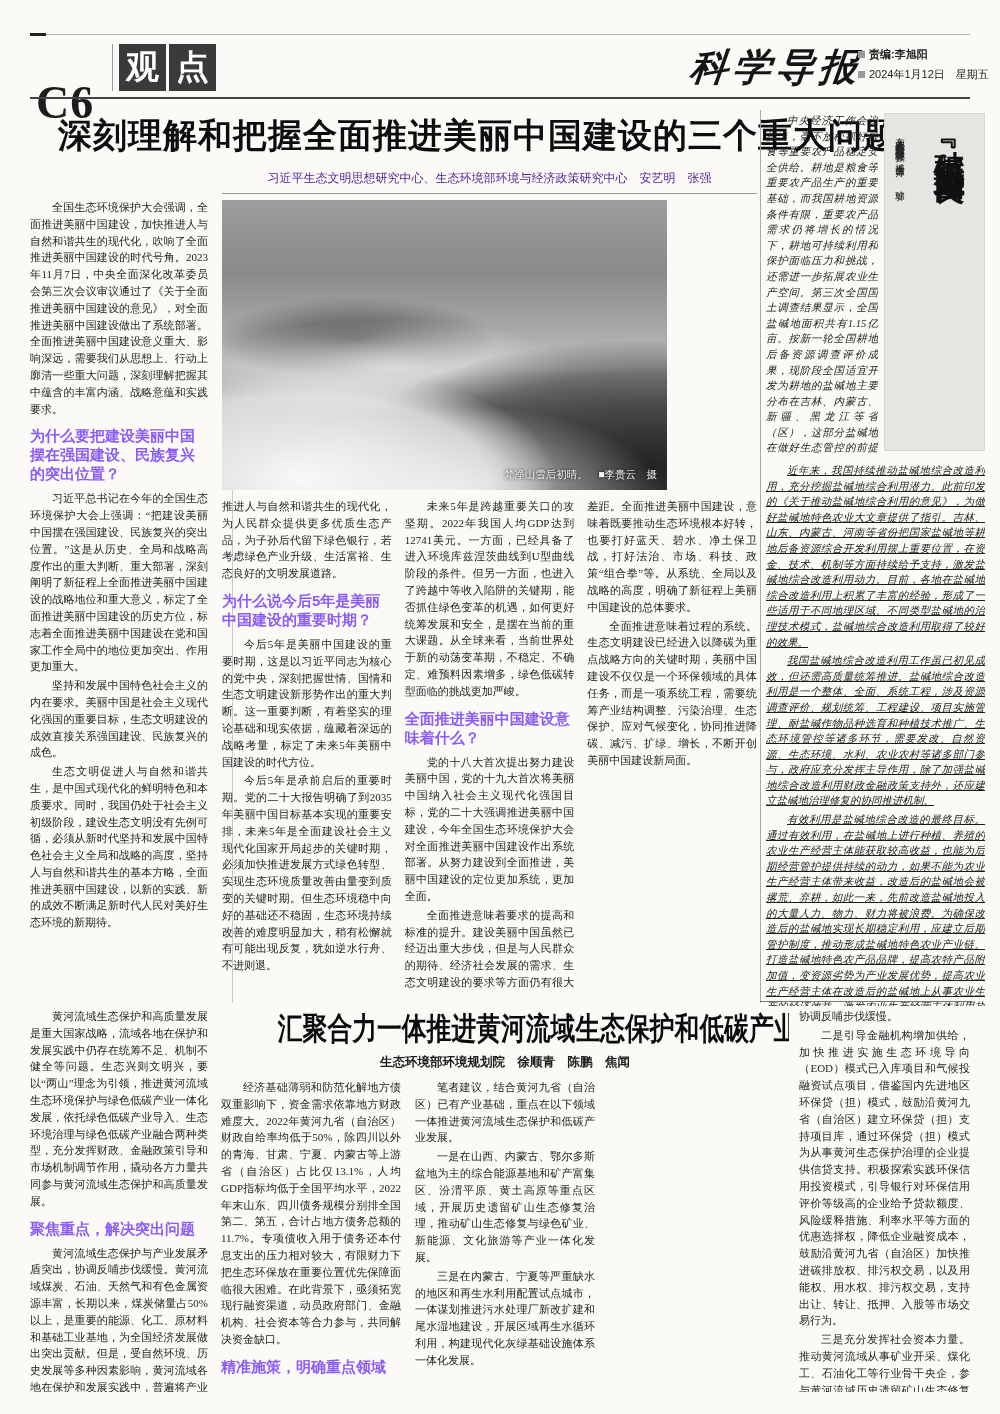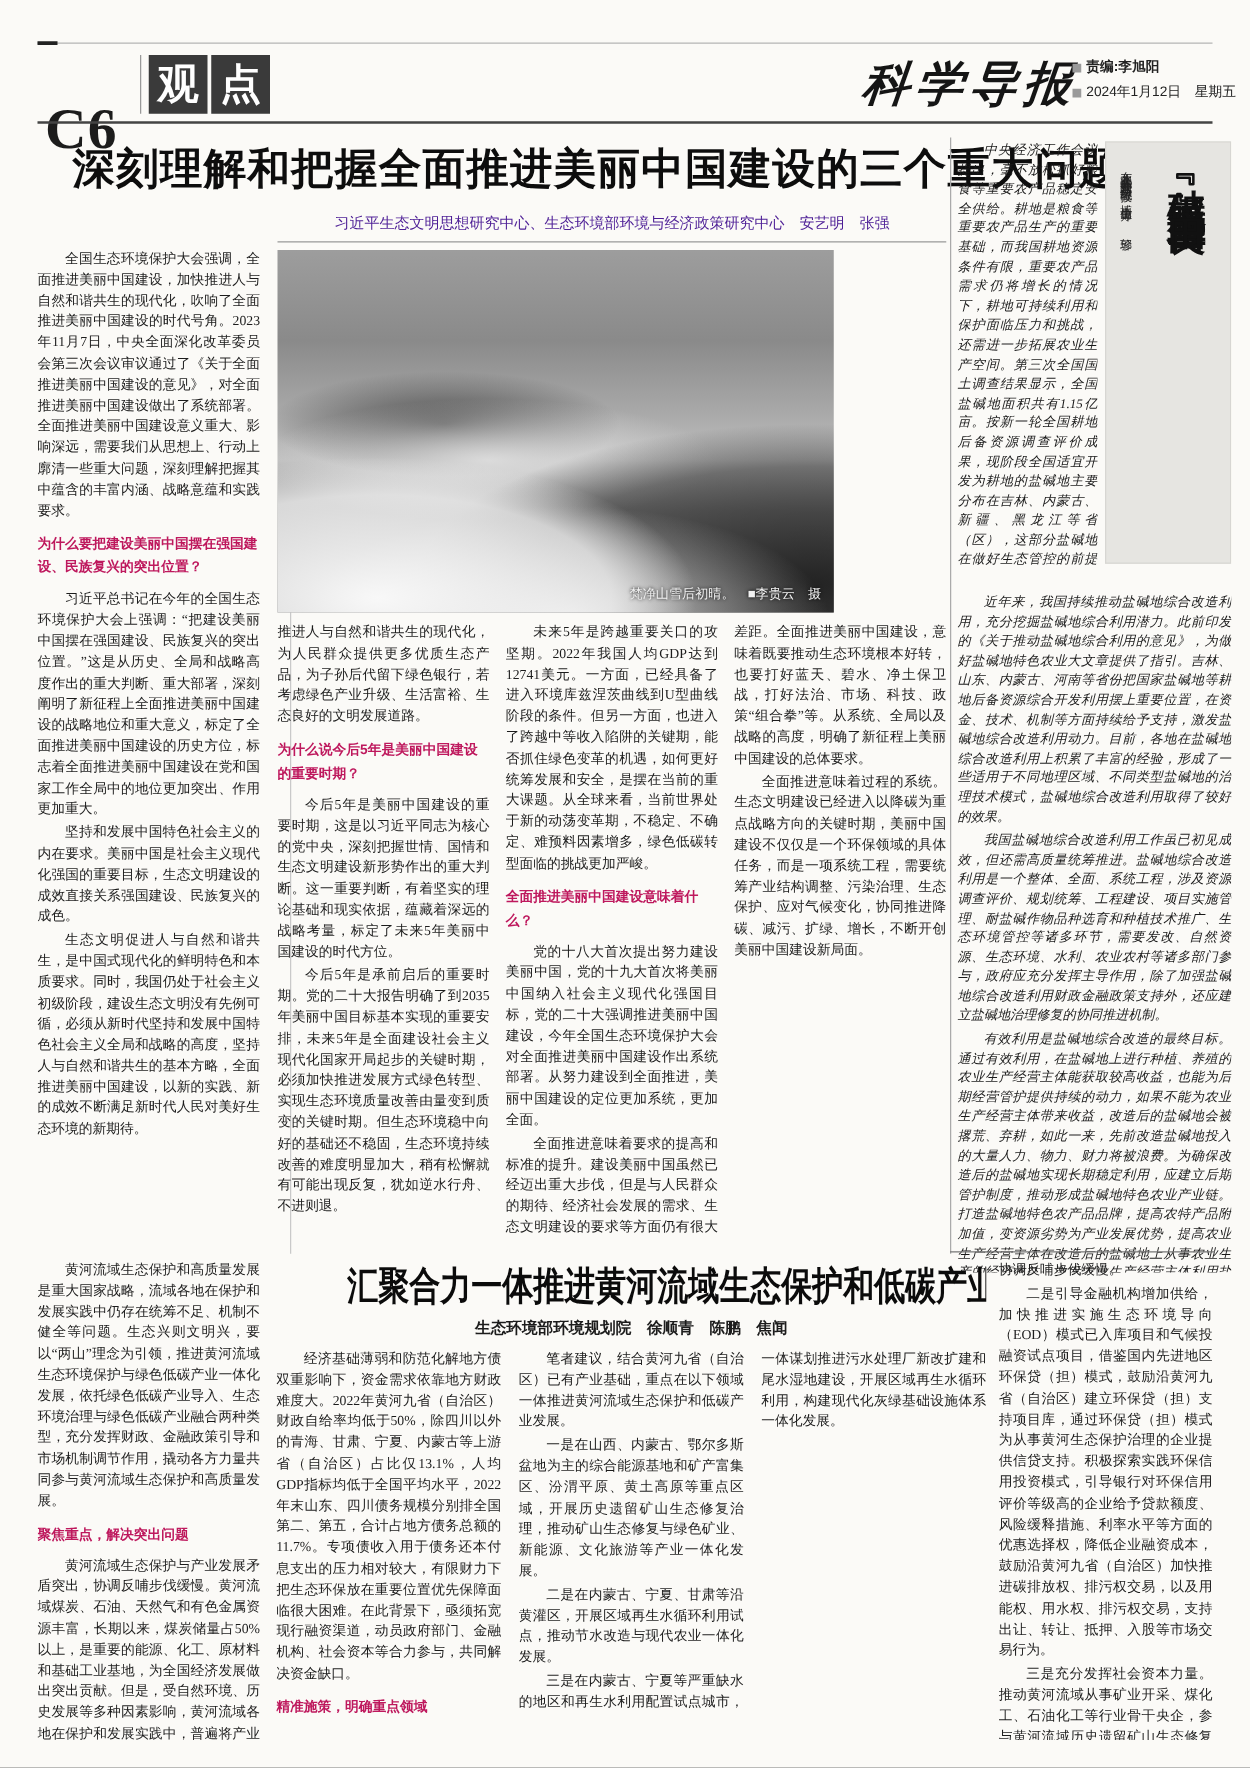--- a/index.html
+++ b/index.html
@@ -25,22 +25,22 @@
   
   .h1{position:absolute;left:58px;top:112px;width:690px;font-size:34px;line-height:46px;
       font-weight:900;font-family:"Liberation Sans",sans-serif;letter-spacing:1px;color:#0d0d0d;
       white-space:nowrap;}
   .byline1{position:absolute;left:222px;top:170px;width:535px;text-align:center;font-size:12px;
            font-family:"Liberation Sans",sans-serif;color:#4c1d95;}
   .bylinerule{position:absolute;left:222px;top:193px;width:535px;height:1px;background:#999;}
   .colrule1{position:absolute;left:232px;top:200px;width:1px;height:803px;background:#c9c9c9;}
   .mcol1{position:absolute;left:30px;top:199px;width:178px;height:804px;overflow:hidden;}
   .bodytext p{margin:0 0 2px 0;font-size:11px;line-height:16.8px;text-align:justify;text-indent:2em;}
-  .bodytext h3{margin:9px 0 7px 0;font-size:11px;line-height:19px;font-weight:bold;
-               font-family:"Liberation Sans",sans-serif;color:#be185d;text-indent:0;}
+  .bodytext h3{margin:9px 0 7px 0;font-size:15px;line-height:19px;font-weight:bold;
+               font-family:"Liberation Sans",sans-serif;color:#8b5cf6;text-indent:0;}
   .photo{position:absolute;left:222px;top:200px;width:445px;height:290px;overflow:hidden;
          background:
            radial-gradient(ellipse 340px 150px at 18% 96%, rgba(250,250,250,.98), rgba(240,240,240,.75) 55%, rgba(240,240,240,0) 75%),
            radial-gradient(ellipse 300px 130px at 52% 102%, rgba(235,235,235,.95), rgba(235,235,235,0) 70%),
            radial-gradient(ellipse 420px 170px at 96% 92%, rgba(28,28,28,.92), rgba(40,40,40,.5) 55%, rgba(40,40,40,0) 75%),
            radial-gradient(ellipse 260px 70px at 38% 58%, rgba(225,225,225,.9), rgba(225,225,225,0) 70%),
            radial-gradient(ellipse 200px 60px at 30% 48%, rgba(60,60,60,.85), rgba(60,60,60,0) 70%),
            linear-gradient(180deg,#9d9d9d 0%,#8a8a8a 25%,#a9a9a9 45%,#c0c0c0 58%,#8f8f8f 72%,#6d6d6d 100%);}
   .caption{position:absolute;right:10px;bottom:8px;font-size:10.5px;color:#f2f2f2;
            font-family:"Liberation Sans",sans-serif;text-shadow:0 0 3px #000;}
@@ -53,21 +53,21 @@
   .sidebar .intro{width:113px;height:342px;overflow:hidden;}
   .kai{font-size:10.5px;line-height:15.6px;text-align:justify;font-style:italic;
        font-family:"Liberation Serif",serif;color:#1a1a1a;}
   .kai p{margin:0 0 3px 0;text-indent:2em;}
   .titlebox{position:relative;width:100px;height:336px;background:#e6e5e1;margin-left:6px;
             border:1px solid #d7d6d2;}
   .vtitle{position:absolute;right:14px;top:12px;writing-mode:vertical-rl;font-size:31px;
           font-weight:900;letter-spacing:3px;font-family:"Liberation Serif",serif;color:#111;}
   .vbyline{position:absolute;left:8px;top:16px;writing-mode:vertical-rl;font-size:9.5px;
            letter-spacing:1px;color:#222;height:300px;}
-  .sbbody{width:219px;height:543px;overflow:hidden;margin-top:20px;}
+  .sbbody{width:219px;height:543px;overflow:hidden;margin-top:8px;text-decoration:underline;}
   .sbend{position:absolute;left:760px;top:1001px;width:212px;height:1px;background:#777;}
   
   .bcol1{position:absolute;left:30px;top:1008px;width:178px;height:384px;overflow:hidden;}
   .bmid{position:absolute;left:221px;top:1008px;width:568px;height:384px;overflow:hidden;}
   .h2b{width:568px;text-align:center;font-size:31px;font-weight:900;line-height:42px;
        font-family:"Liberation Serif",serif;color:#0b0b0b;white-space:nowrap;
        transform:scaleX(.80);transform-origin:center;letter-spacing:0;}
   .byline2{text-align:center;font-size:12.5px;font-weight:bold;margin:4px 0 8px 0;
            font-family:"Liberation Serif",serif;}
   .bflow{width:568px;height:302px;overflow:hidden;column-count:3;column-gap:14px;column-fill:auto;}
@@ -158,21 +158,20 @@
   </div>
 
   <div class="bmid">
     <div class="h2b">汇聚合力一体推进黄河流域生态保护和低碳产业发展</div>
     <div class="byline2">生态环境部环境规划院　徐顺青　陈鹏　焦闻</div>
     <div class="bflow bodytext">
       <p>经济基础薄弱和防范化解地方债双重影响下，资金需求依靠地方财政难度大。2022年黄河九省（自治区）财政自给率均低于50%，除四川以外的青海、甘肃、宁夏、内蒙古等上游省（自治区）占比仅13.1%，人均GDP指标均低于全国平均水平，2022年末山东、四川债务规模分别排全国第二、第五，合计占地方债务总额的11.7%。专项债收入用于债务还本付息支出的压力相对较大，有限财力下把生态环保放在重要位置优先保障面临很大困难。在此背景下，亟须拓宽现行融资渠道，动员政府部门、金融机构、社会资本等合力参与，共同解决资金缺口。</p>
       <h3>精准施策，明确重点领域</h3>
       <p>笔者建议，结合黄河九省（自治区）已有产业基础，重点在以下领域一体推进黄河流域生态保护和低碳产业发展。</p>
       <p>一是在山西、内蒙古、鄂尔多斯盆地为主的综合能源基地和矿产富集区、汾渭平原、黄土高原等重点区域，开展历史遗留矿山生态修复治理，推动矿山生态修复与绿色矿业、新能源、文化旅游等产业一体化发展。</p>
-      <p>二是在内蒙古、宁夏、甘肃等沿黄灌区，开展区域再生水循环利用试点，推动节水改造与现代农业一体化发展。</p>
       <p>三是在内蒙古、宁夏等严重缺水的地区和再生水利用配置试点城市，一体谋划推进污水处理厂新改扩建和尾水湿地建设，开展区域再生水循环利用，构建现代化灰绿基础设施体系一体化发展。</p>
 
     </div>
   </div>
 
   <div class="bcol5 bodytext">
     <p class="noindent">协调反哺步伐缓慢。</p>
     <p>二是引导金融机构增加供给，加快推进实施生态环境导向（EOD）模式已入库项目和气候投融资试点项目，借鉴国内先进地区环保贷（担）模式，鼓励沿黄河九省（自治区）建立环保贷（担）支持项目库，通过环保贷（担）模式为从事黄河生态保护治理的企业提供信贷支持。积极探索实践环保信用投资模式，引导银行对环保信用评价等级高的企业给予贷款额度、风险缓释措施、利率水平等方面的优惠选择权，降低企业融资成本，鼓励沿黄河九省（自治区）加快推进碳排放权、排污权交易，以及用能权、用水权、排污权交易，支持出让、转让、抵押、入股等市场交易行为。</p>
     <p>三是充分发挥社会资本力量。推动黄河流域从事矿业开采、煤化工、石油化工等行业骨干央企，参与黄河流域历史遗留矿山生态修复治理、流域水环境综合整治，以及生态修复+新能源、新材料、乡村振兴等产业一体化发展，吸引省、市、县以及民间资本积极参与，在资金支持、技术创新、管护等方面发挥各自特色优势。</p>
 

